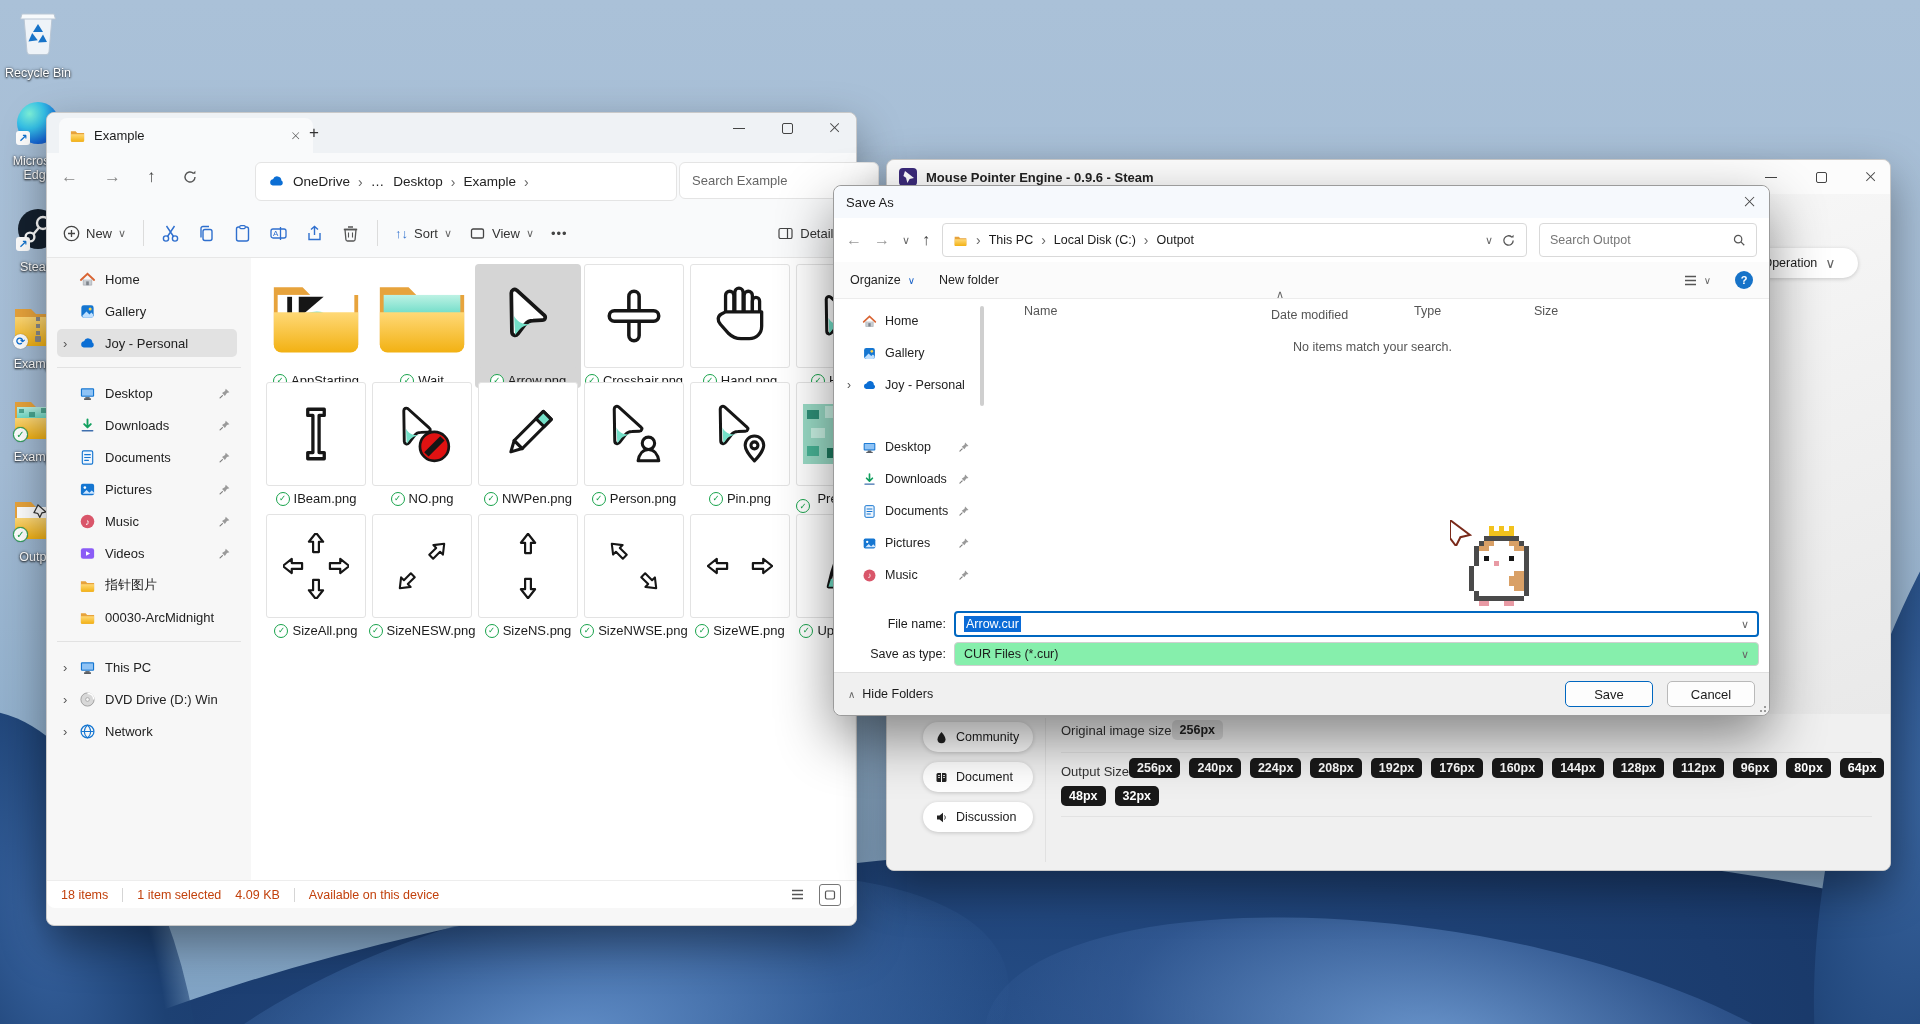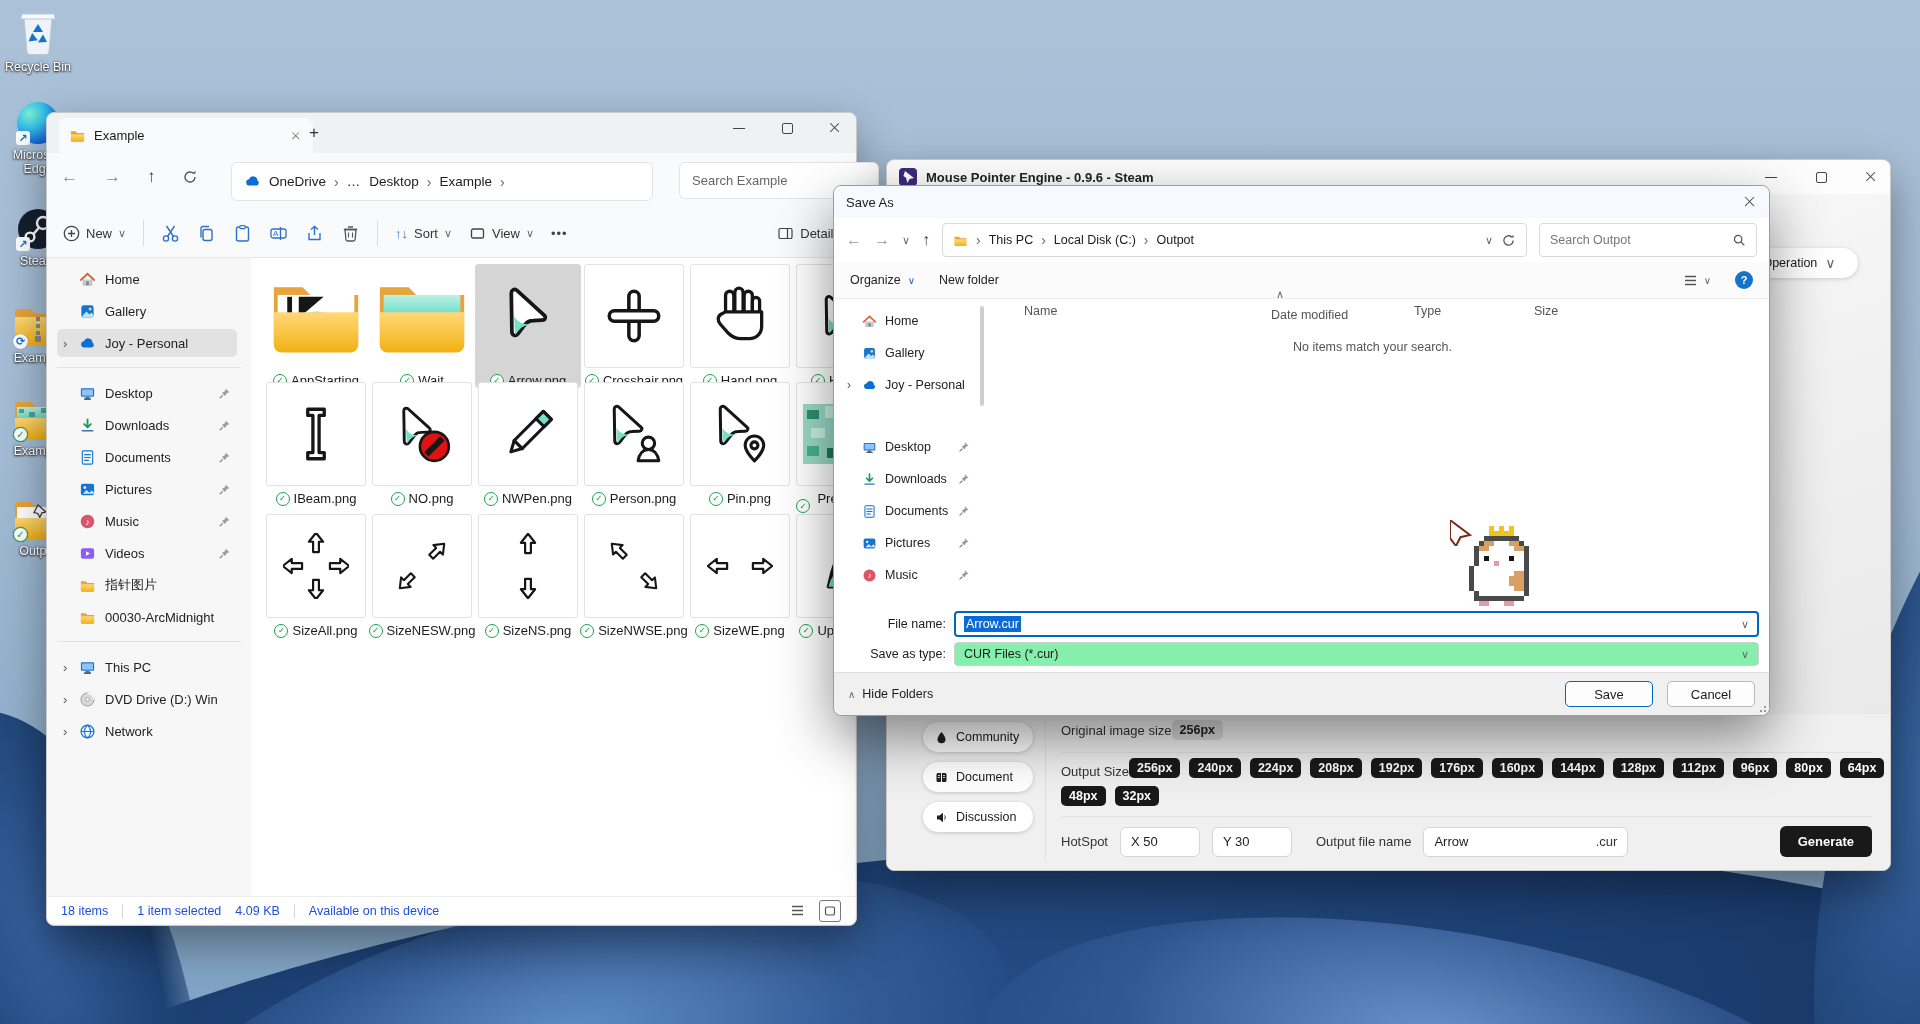--- a/index.html
+++ b/index.html
@@ -14,21 +14,21 @@
   .bloom2{left:120px;top:900px;width:900px;height:360px;border-radius:50%;transform:rotate(-14deg);
           background:radial-gradient(ellipse at 50% 40%,rgba(110,156,214,.85) 0%,rgba(62,106,166,.6) 45%,rgba(30,60,110,0) 75%);}
   .bloom3{left:980px;top:930px;width:900px;height:330px;border-radius:50%;transform:rotate(9deg);
           background:radial-gradient(ellipse at 50% 35%,rgba(125,170,225,.8) 0%,rgba(60,100,160,.55) 50%,rgba(30,60,110,0) 78%);}
   .bloom4{left:1840px;top:430px;width:260px;height:760px;border-radius:50%;transform:rotate(14deg);
           background:radial-gradient(ellipse at 40% 40%,#3f6ca8 0%,#23497e 55%,#16325c 85%);}
   .bloom5{left:-80px;top:700px;width:260px;height:560px;border-radius:50%;transform:rotate(-18deg);
           background:radial-gradient(ellipse at 50% 40%,#35609c 0%,#1d4173 60%,rgba(18,44,85,0) 90%);}
   
   .dicon{width:78px;text-align:center;}
-  .dicon .lbl{margin-top:4px;font-size:12.5px;color:#fff;line-height:14px;
+  .dicon .lbl{margin-top:10px;font-size:12.5px;color:#fff;line-height:14px;
               text-shadow:0 1px 2px rgba(0,0,0,.85),0 0 3px rgba(0,0,0,.6);}
   .badge{position:absolute;left:0;bottom:-2px;width:15px;height:15px;border-radius:50%;background:#fff;
          display:flex;align-items:center;justify-content:center;font-size:10px;box-shadow:0 0 1px rgba(0,0,0,.5);}
   .badge.green{color:#18a34b;border:1.5px solid #18a34b;width:13px;height:13px;font-weight:bold;}
   .badge.sync{color:#0b6ed4;font-weight:bold;font-size:11px;}
   .scut{position:absolute;left:-1px;bottom:-1px;width:14px;height:14px;background:#fff;border-radius:3px;
         color:#1576d1;font-size:11px;font-weight:bold;display:flex;align-items:center;justify-content:center;}
   
   .win{background:#f7f7f7;border-radius:8px;border:1px solid #c9c9c9;box-shadow:0 18px 45px rgba(0,0,0,.38);}
   .ctl{width:14px;height:14px;position:relative;display:inline-block;}
@@ -278,21 +278,21 @@
 
   <div class="abs" style="left:0;top:40px;right:0;height:56px;background:#f9fafb;">
     <div class="abs flex ebar" style="left:14px;top:14px;gap:26px;color:#555;font-size:17px;">
       <span style="color:#888;">←</span>
       <span style="color:#888;">→</span>
       <span style="color:#444;">↑</span>
       <svg width="16" height="16">
           <use href="#i-refresh"></use>
         </svg>
     </div>
-    <div class="abs pill flex" style="left:184px;top:9px;width:420px;height:37px;">
+    <div class="abs pill flex" style="left:208px;top:9px;width:420px;height:37px;">
       <div class="crumb">
         <svg width="17" height="17">
             <use href="#i-cloud"></use>
           </svg>
         <span>OneDrive</span>
         <span class="chev">›</span>
         <span style="letter-spacing:1px;">…</span>
         <span>Desktop</span>
         <span class="chev">›</span>
         <span>Example</span>
@@ -736,21 +736,21 @@
         <path d="M17.5 44c9 5 20 5 29 0l2.5 8h-34z" fill="#74e0c8"></path>
           </svg>
         </div>
       <div class="flabel">
           <span class="ckk">✓</span>
           <span>UpArrow.png</span>
         </div>
     </div>
   </div>
 
-  <div class="abs flex" style="left:0;right:1px;bottom:1px;height:27px;background:#fff;border-top:1px solid #ededed;border-radius:0 0 8px 8px;padding:0 14px;gap:14px;font-size:12.5px;color:#1d4ed8;">
+  <div class="abs flex" style="left:0;right:1px;bottom:17px;height:27px;background:#fff;border-top:1px solid #ededed;border-radius:0 0 8px 8px;padding:0 14px;gap:14px;font-size:12.5px;color:#c2410c;">
     <span>18 items</span>
     <span style="width:1px;height:14px;background:#d5d5d5;"></span>
     <span>1 item selected</span>
     <span>4.09 KB</span>
     <span style="width:1px;height:14px;background:#d5d5d5;"></span>
     <span>Available on this device</span>
     <div style="flex:1;"></div>
     <svg width="15" height="15" viewBox="0 0 15 15">
         <path d="M2 3.5h11M2 7.5h11M2 11.5h11" stroke="#555" stroke-width="1.5"></path>
       </svg>
@@ -832,32 +832,20 @@
       <span class="chip">96px</span>
       <span class="chip">80px</span>
       <span class="chip">64px</span>
     </div>
     <div class="abs flex" style="left:174px;top:72px;gap:9px;">
       <span class="chip">48px</span>
       <span class="chip">32px</span>
     </div>
     <div class="abs" style="left:174px;right:18px;top:102px;border-top:1px solid #e2e2e2;"></div>
 
-    <div class="abs flex" style="left:174px;top:112px;right:18px;gap:12px;">
-      <span style="font-size:13px;color:#333;">HotSpot</span>
-      <span class="sinput" style="width:80px;">X 50</span>
-      <span class="sinput" style="width:80px;">Y 30</span>
-      <span style="font-size:13px;color:#333;margin-left:12px;">Output file name</span>
-      <span class="sinput" style="width:205px;position:relative;">
-        <span style="flex:1;">Arrow</span>
-        <span style="color:#333;">.cur</span>
-      </span>
-      <div style="flex:1;"></div>
-      <span class="chip" style="padding:8px 18px;border-radius:6px;font-size:13px;">Generate</span>
-    </div>
   </div>
 </div>
 
 <div class="abs" style="left:833px;top:185px;width:935px;height:529px;background:#fff;border:1px solid #9b9b9b;border-radius:8px;box-shadow:0 22px 55px rgba(0,0,0,.45);">
 
   <div class="abs flex" style="left:0;top:0;right:0;height:32px;background:#f6f9fd;border-radius:8px 8px 0 0;padding:0 12px;">
     <span style="font-size:13px;color:#1b1b1b;">Save As</span>
     <div style="flex:1;"></div>
     <span class="xicon" style="transform:scale(.85);"></span>
   </div>

